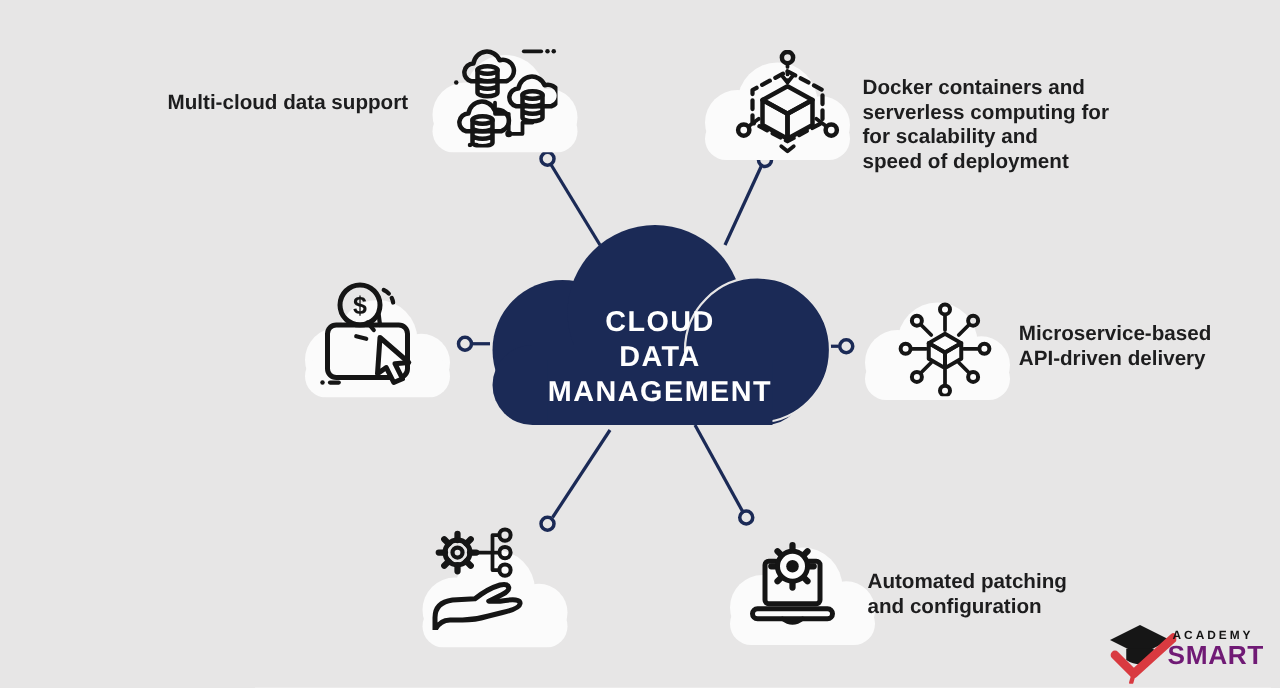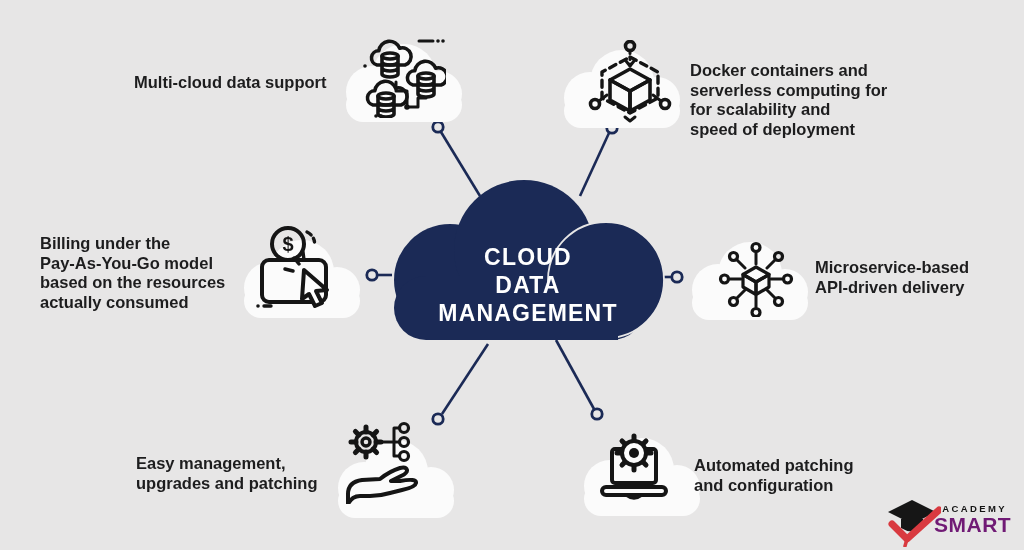--- a/index.html
+++ b/index.html
@@ -17,21 +17,21 @@
   .cloud-bg{position:absolute;}
   .node-icon{position:absolute;}
   .center-cloud{position:absolute;left:378px;top:168px;}
   .center-title{
     position:absolute;left:420px;top:221px;width:216px;
     text-align:center;white-space:pre-line;color:#ffffff;
     font-weight:700;font-size:23px;line-height:28px;letter-spacing:1.2px;margin-top:22px;
   }
   .logo{position:absolute;left:883px;top:497px;width:138px;height:50px;}
   .logo-cap{position:absolute;left:0;top:0;}
-  .logo-text{position:absolute;left:55px;top:6px;text-align:center;}
+  .logo-text{position:absolute;left:55px;top:6px;}
   .logo-academy{
     font-weight:700;font-size:9.5px;letter-spacing:2.4px;color:#141414;
   }
   .logo-smart{
     font-weight:700;font-size:21px;letter-spacing:0.5px;color:#701a75;
     margin-top:-1px;margin-left:-4px;
   }
   .ic{stroke:#151515;fill:none;stroke-linecap:round;stroke-linejoin:round;}
 </style>
 </head>
@@ -228,28 +228,22 @@
       <rect x="8" y="64" width="64" height="8" rx="4"></rect>
       <path d="M32 72 q8 6 16 0" stroke-width="3.4"></path>
     </g>
   </svg>
 
   <div class="node-label" style="left:134px;top:73px">Multi-cloud data support</div>
   <div class="node-label" style="left:690px;top:61px">Docker containers and
 serverless computing for
 for scalability and
 speed of deployment</div>
-  <div class="node-label" style="left:40px;top:234px">Billing under the
-Pay-As-You-Go model
-based on the resources
-actually consumed</div>
   <div class="node-label" style="left:815px;top:258px">Microservice-based
 API-driven delivery</div>
-  <div class="node-label" style="left:136px;top:454px">Easy management,
-upgrades and patching</div>
   <div class="node-label" style="left:694px;top:456px">Automated patching
 and configuration</div>
 
   <div class="logo">
     <svg class="logo-cap" width="58" height="50" viewBox="0 0 58 50">
       <polygon points="5,15 29,3 53,15 29,27" fill="#161616"></polygon>
       <path d="M18 22 v9 q11 7 22 0 v-9 z" fill="#161616"></path>
       <path d="M9 27 L24 42 L56 13" stroke="#d93a40" stroke-width="7" fill="none" stroke-linecap="round" stroke-linejoin="round"></path>
       <path d="M24 42 L22 49" stroke="#d93a40" stroke-width="3.5" fill="none" stroke-linecap="round"></path>
     </svg>

